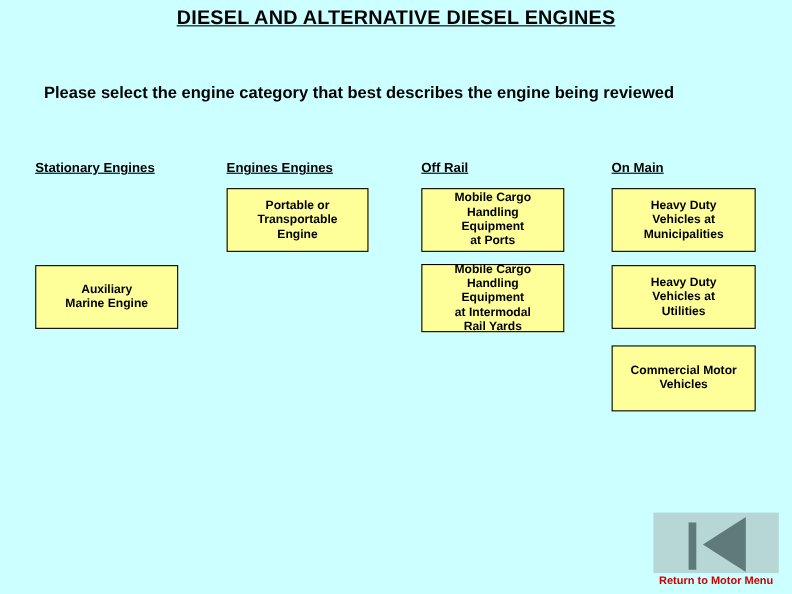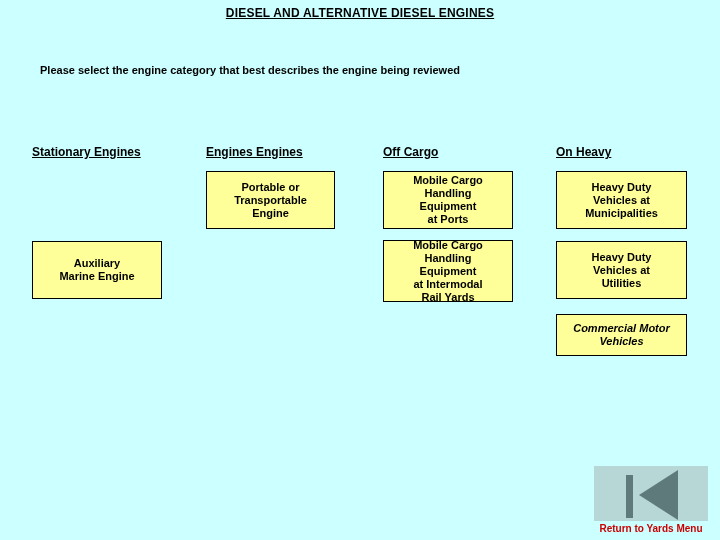--- a/index.html
+++ b/index.html
@@ -15,30 +15,30 @@
     font-family: "Liberation Sans", sans-serif;
     color: #000;
     overflow: hidden;
   }
   .title {
     position: absolute;
     top: 6px;
     left: 0;
     width: 720px;
     text-align: center;
-    font-size: 12px;
+    font-size: 18px;
     font-weight: bold;
     text-decoration: underline;
     letter-spacing: 0.2px;
   }
   .instruction {
     position: absolute;
-    top: 64px;
+    top: 76px;
     left: 40px;
-    font-size: 11px;
+    font-size: 15px;
     font-weight: bold;
   }
   .col-header {
     position: absolute;
     top: 145px;
     height: 15px;
     text-align: left;
     font-size: 12px;
     font-weight: bold;
     text-decoration: underline;
@@ -64,21 +64,21 @@
   }
   
   .c1 { left: 32px;  width: 130px; }
   .c2 { left: 206px; width: 129px; }
   .c3 { left: 383px; width: 130px; }
   .c4 { left: 556px; width: 131px; }
   
   .r1 { top: 171px; height: 58px; }
   .r2 { top: 241px; height: 58px; }
   .r2-tall { top: 240px; height: 62px; }
-  .r3 { top: 314px; height: 42px; font-style: italic; }
+  .r3 { top: 314px; height: 60px; }
 
   .nav-panel {
     position: absolute;
     left: 594px;
     top: 466px;
     width: 114px;
     height: 55px;
     background: #b7d6d6;
     cursor: pointer;
   }
@@ -100,22 +100,22 @@
 <body>
 
 <div id="slide">
 
   <div class="title">DIESEL AND ALTERNATIVE DIESEL ENGINES</div>
 
   <div class="instruction">Please select the engine category that best describes the engine being reviewed</div>
 
   <div class="col-header c1">Stationary Engines</div>
   <div class="col-header c2">Engines Engines</div>
-  <div class="col-header c3">Off Cargo</div>
-  <div class="col-header c4">On Heavy</div>
+  <div class="col-header c3">Off Rail</div>
+  <div class="col-header c4">On Main</div>
 
   <div class="btn c1 r2">Auxiliary
 Marine Engine</div>
 
   <div class="btn c2 r1">Portable or
 Transportable
 Engine</div>
 
   <div class="btn c3 r1">Mobile Cargo
 Handling Equipment
@@ -135,15 +135,15 @@
 Vehicles</div>
 
   <div class="nav-panel">
     <span>
       <svg width="114" height="55" viewBox="0 0 114 55" xmlns="http://www.w3.org/2000/svg">
         <rect x="32" y="9" width="7" height="43" fill="#5f7a7a"></rect>
         <polygon points="45,29 84,4 84,54" fill="#5f7a7a"></polygon>
       </svg>
     </span>
   </div>
-  <div class="return-link">Return to Yards Menu</div>
+  <div class="return-link">Return to Motor Menu</div>
 
 </div>
 
 </body></html>

